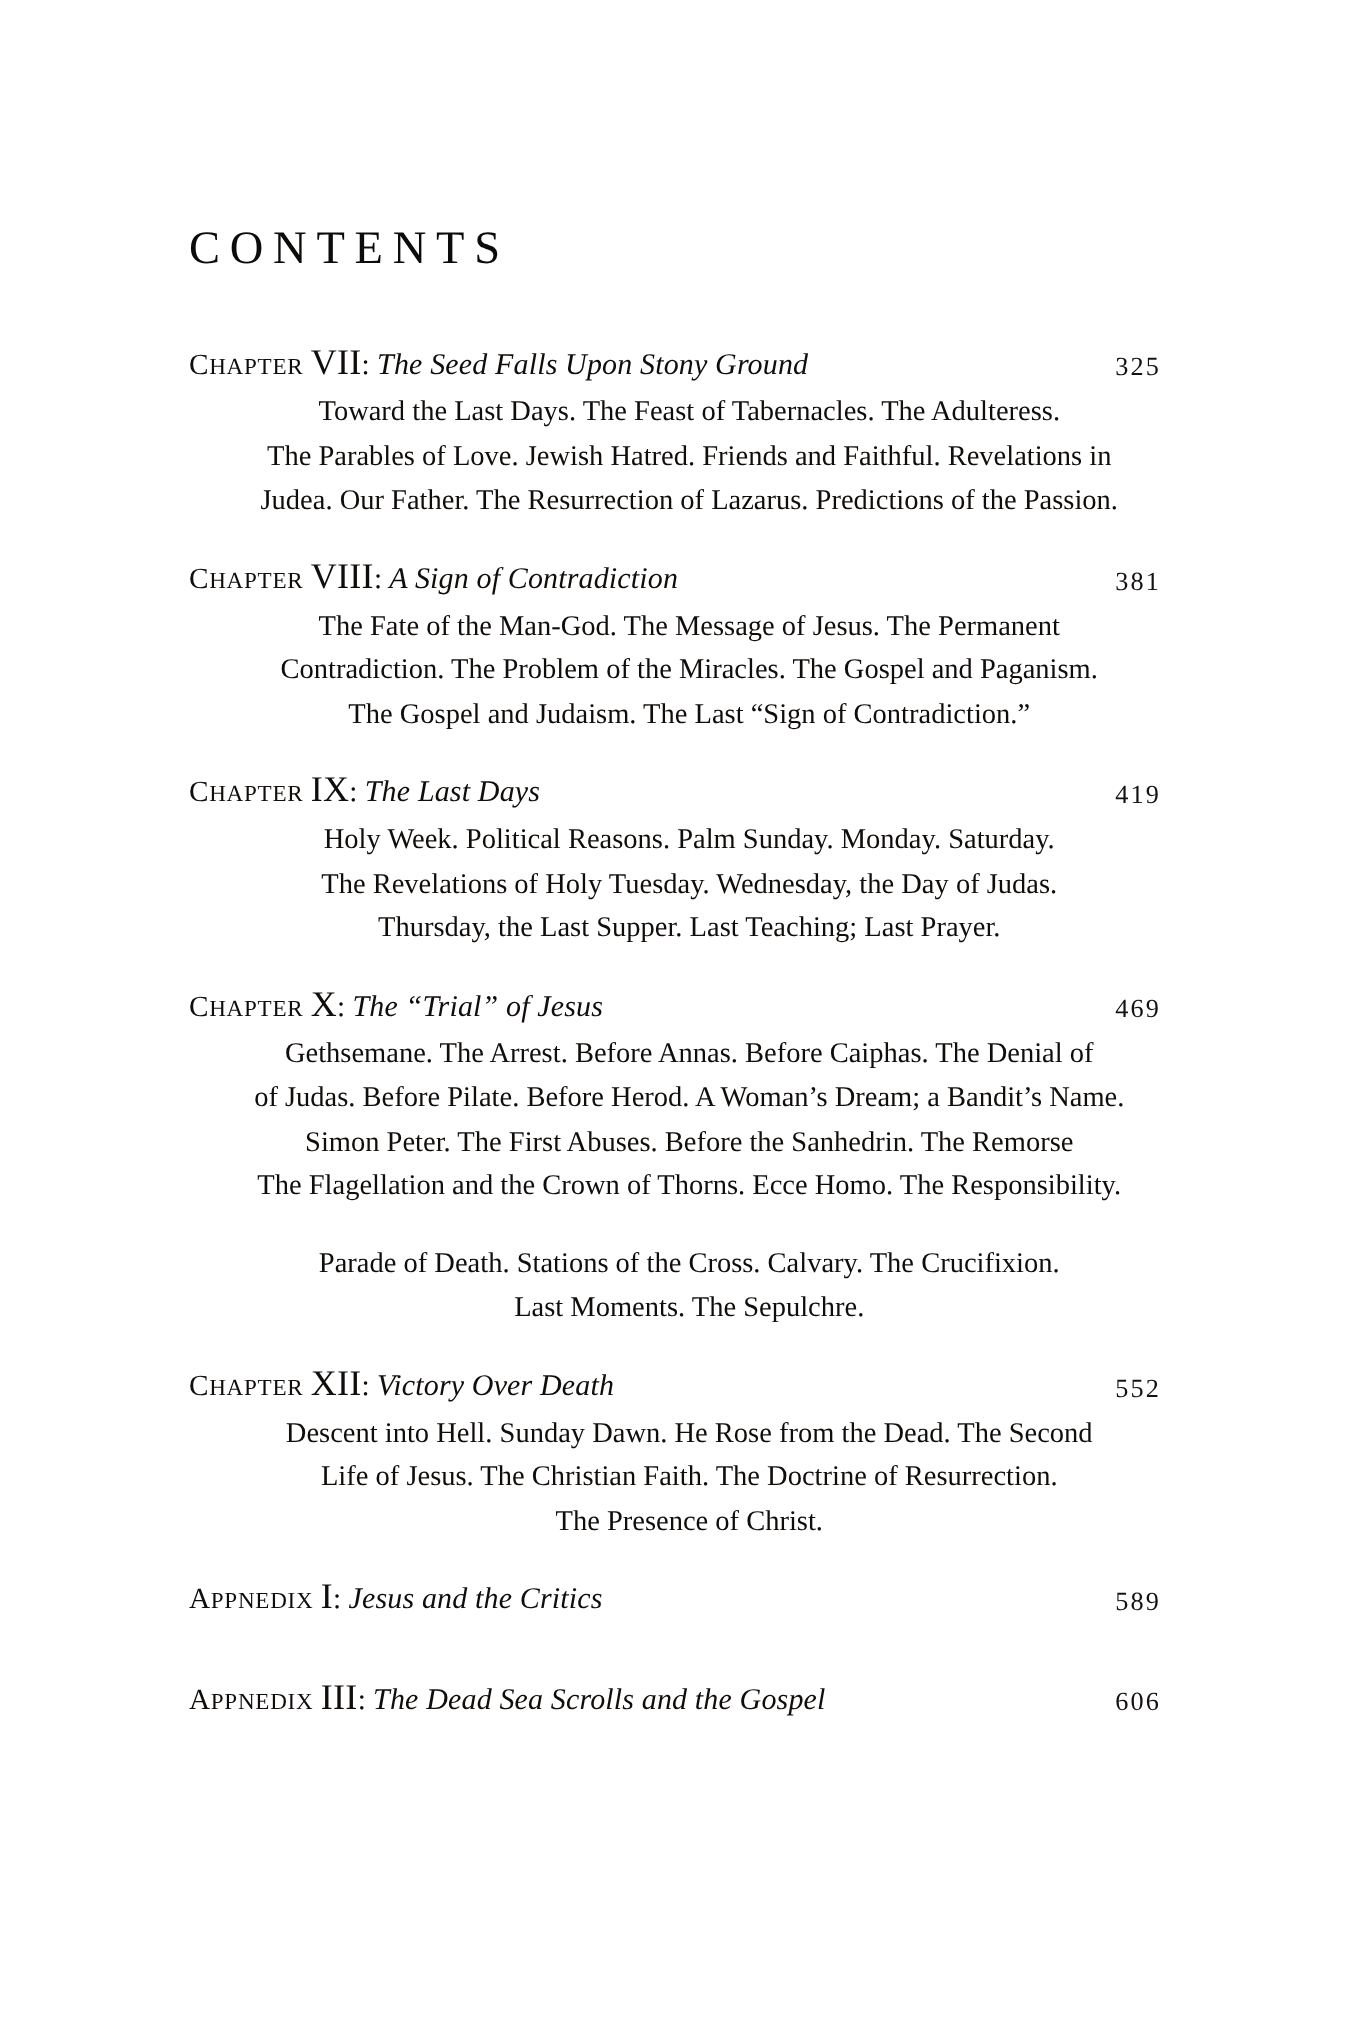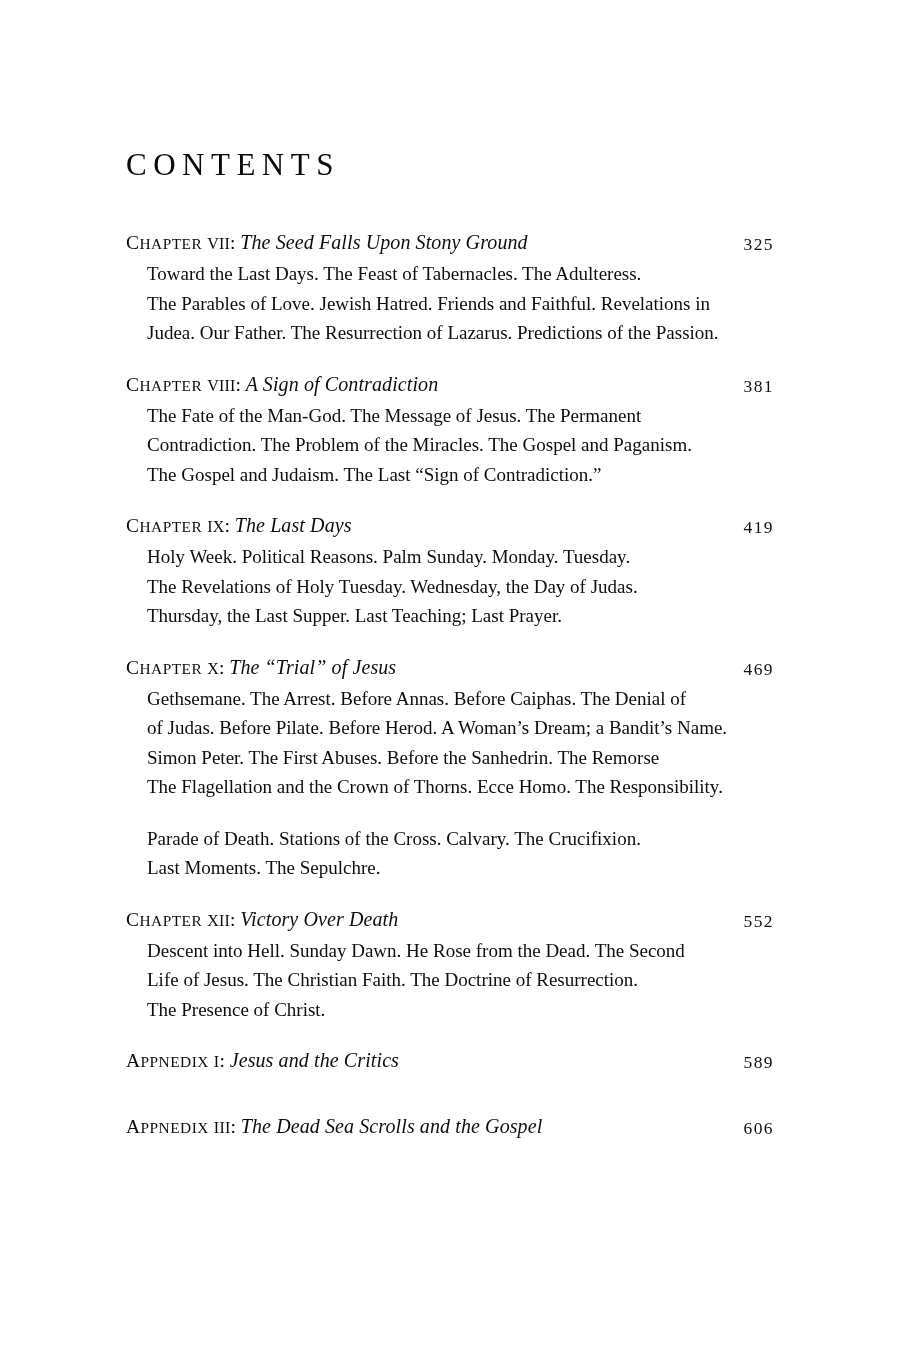--- a/index.html
+++ b/index.html
@@ -72,21 +72,21 @@
   
   .sc-first {
     font-size: 19.5px;
   }
   .sc-rest {
     font-size: 15.4px;
     letter-spacing: 0.5px;
   }
 
   .numeral {
-    font-size: 16px;
+    font-size: 24px;
     letter-spacing: 0.2px;
   }
 
   .colon {
     font-size: 19.5px;
   }
 
   .title {
     font-style: italic;
     font-size: 20px;
@@ -104,20 +104,21 @@
     color: #151110;
     margin-left: 39px;
   }
 
   .desc {
     margin-left: 21px;
     margin-top: 1px;
     font-size: 19px;
     line-height: 29.5px;
     max-width: 625px;
+    text-align: center;
   }
   .desc-line {
     white-space: nowrap;
   }
 </style>
 </head>
 <body>
 
 <div class="page">
 
@@ -136,21 +137,21 @@
         <div class="entry-head"><span class="label"><span class="sc-first">C</span><span class="sc-rest">HAPTER</span></span> <span class="numeral">VIII</span><span class="colon">:</span> <span class="title">A Sign of Contradiction</span><span class="pageno">381</span></div>
         <div class="desc">
           <div class="desc-line">The Fate of the Man-God. The Message of Jesus. The Permanent</div>
           <div class="desc-line">Contradiction. The Problem of the Miracles. The Gospel and Paganism.</div>
           <div class="desc-line">The Gospel and Judaism. The Last “Sign of Contradiction.”</div>
         </div>
       </div>
       <div class="entry">
         <div class="entry-head"><span class="label"><span class="sc-first">C</span><span class="sc-rest">HAPTER</span></span> <span class="numeral">IX</span><span class="colon">:</span> <span class="title">The Last Days</span><span class="pageno">419</span></div>
         <div class="desc">
-          <div class="desc-line">Holy Week. Political Reasons. Palm Sunday. Monday. Tuesday.</div>
+          <div class="desc-line">Holy Week. Political Reasons. Palm Sunday. Monday. Saturday.</div>
           <div class="desc-line">The Revelations of Holy Tuesday. Wednesday, the Day of Judas.</div>
           <div class="desc-line">Thursday, the Last Supper. Last Teaching; Last Prayer.</div>
         </div>
       </div>
       <div class="entry">
         <div class="entry-head"><span class="label"><span class="sc-first">C</span><span class="sc-rest">HAPTER</span></span> <span class="numeral">X</span><span class="colon">:</span> <span class="title">The “Trial” of Jesus</span><span class="pageno">469</span></div>
         <div class="desc">
           <div class="desc-line">Gethsemane. The Arrest. Before Annas. Before Caiphas. The Denial of</div>
           <div class="desc-line">of Judas. Before Pilate. Before Herod. A Woman’s Dream; a Bandit’s Name.</div>
           <div class="desc-line">Simon Peter. The First Abuses. Before the Sanhedrin. The Remorse</div>

